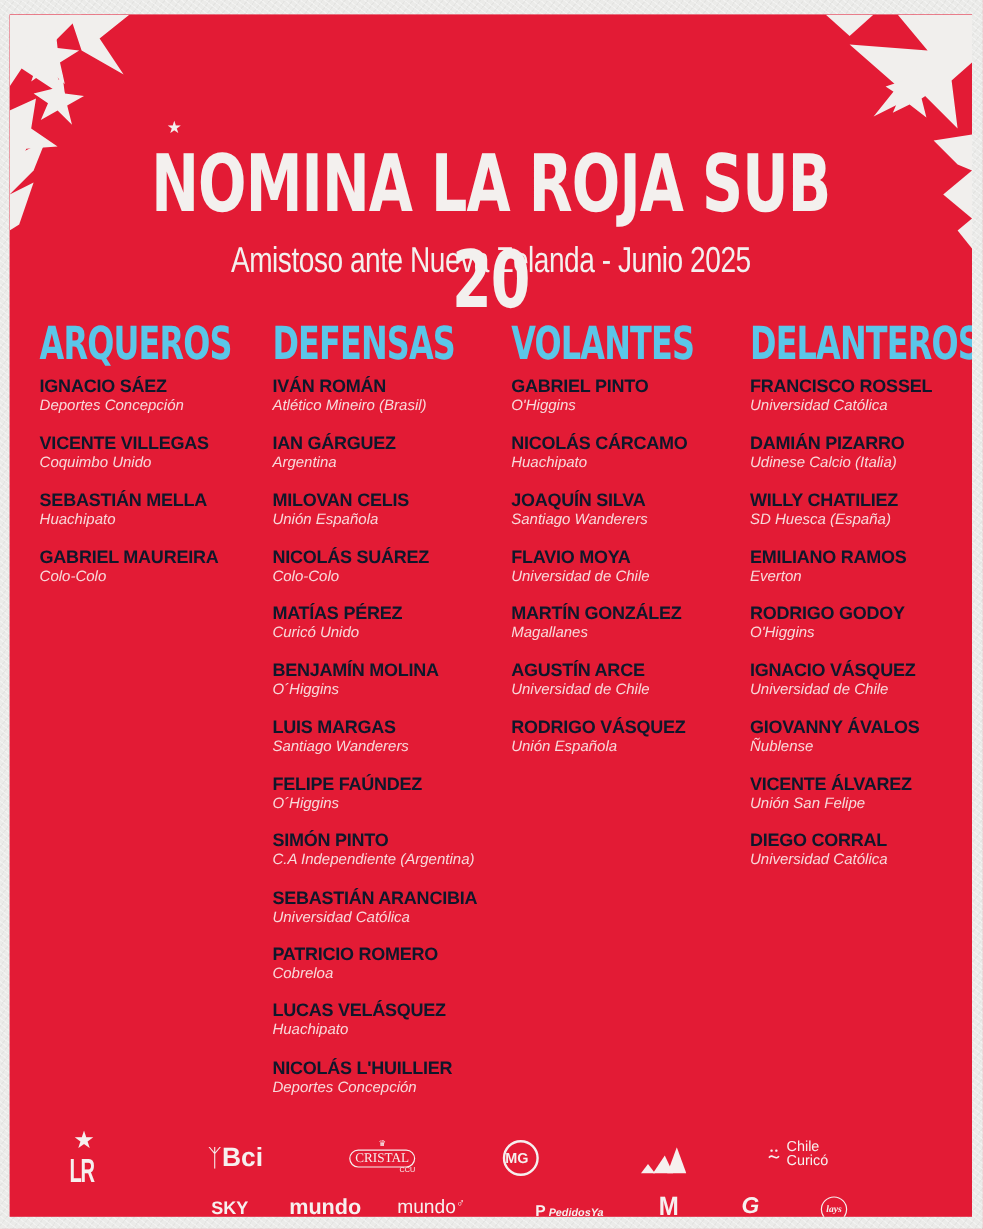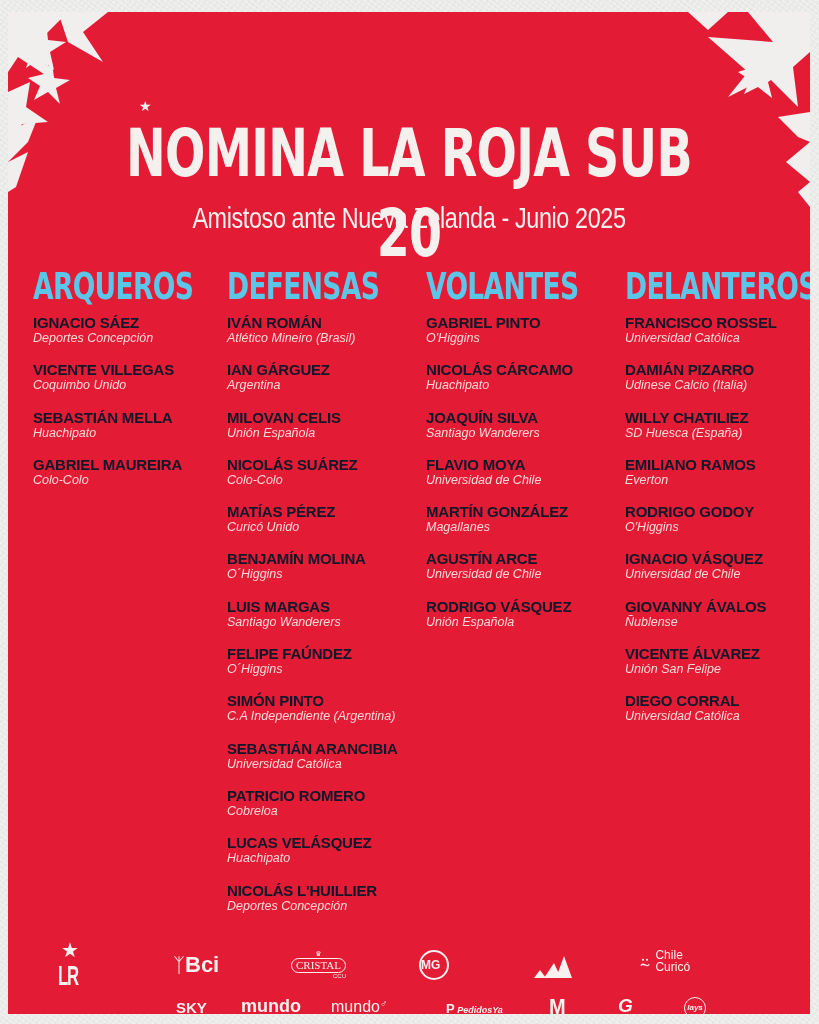--- a/index.html
+++ b/index.html
@@ -273,16 +273,16 @@
         <span style="display:block;">Curicó</span>
       </span>
     </div>
 
     <div class="sponsor" style="left:168px; top:987px; font-size:15px; font-weight:bold;">SKY</div>
     <div class="sponsor" style="left:233px; top:984px; font-size:18px; font-weight:bold;">mundo</div>
     <div class="sponsor" style="left:323px; top:986px; font-size:16px;text-align:center;"><span>mundo</span><span style="font-size:10px; vertical-align:top;">♂</span></div>
     <div class="sponsor" style="left:438px; top:989px; font-size:9px; font-style:italic; font-weight:bold;"><span style="font-size:13px; font-style:normal;">P</span> <span>PedidosYa</span></div>
     <div class="sponsor" style="left:541px; top:983px; font-size:20px; font-weight:bold; transform:scaleY(1.1);">M</div>
     <div class="sponsor" style="left:610px; top:983px; font-size:19px; font-weight:bold; font-style:italic;">G</div>
-    <div class="sponsor" style="left:676px; top:985px; width:22px; height:22px; border:1.5px solid #f6f0ef; border-radius:50%; font-size:8px; font-style:italic; font-weight:bold; text-align:center; line-height:19px;">lays</div>
+    <div class="sponsor" style="left:676px; top:985px; width:22px; height:22px; border:1.5px solid #f6f0ef; border-radius:50%; font-size:8px; font-style:italic; font-weight:bold; text-align:center; line-height:19px;font-family:Liberation Serif, serif;">lays</div>
   </div>
 
 </div>
 
 </body></html>

